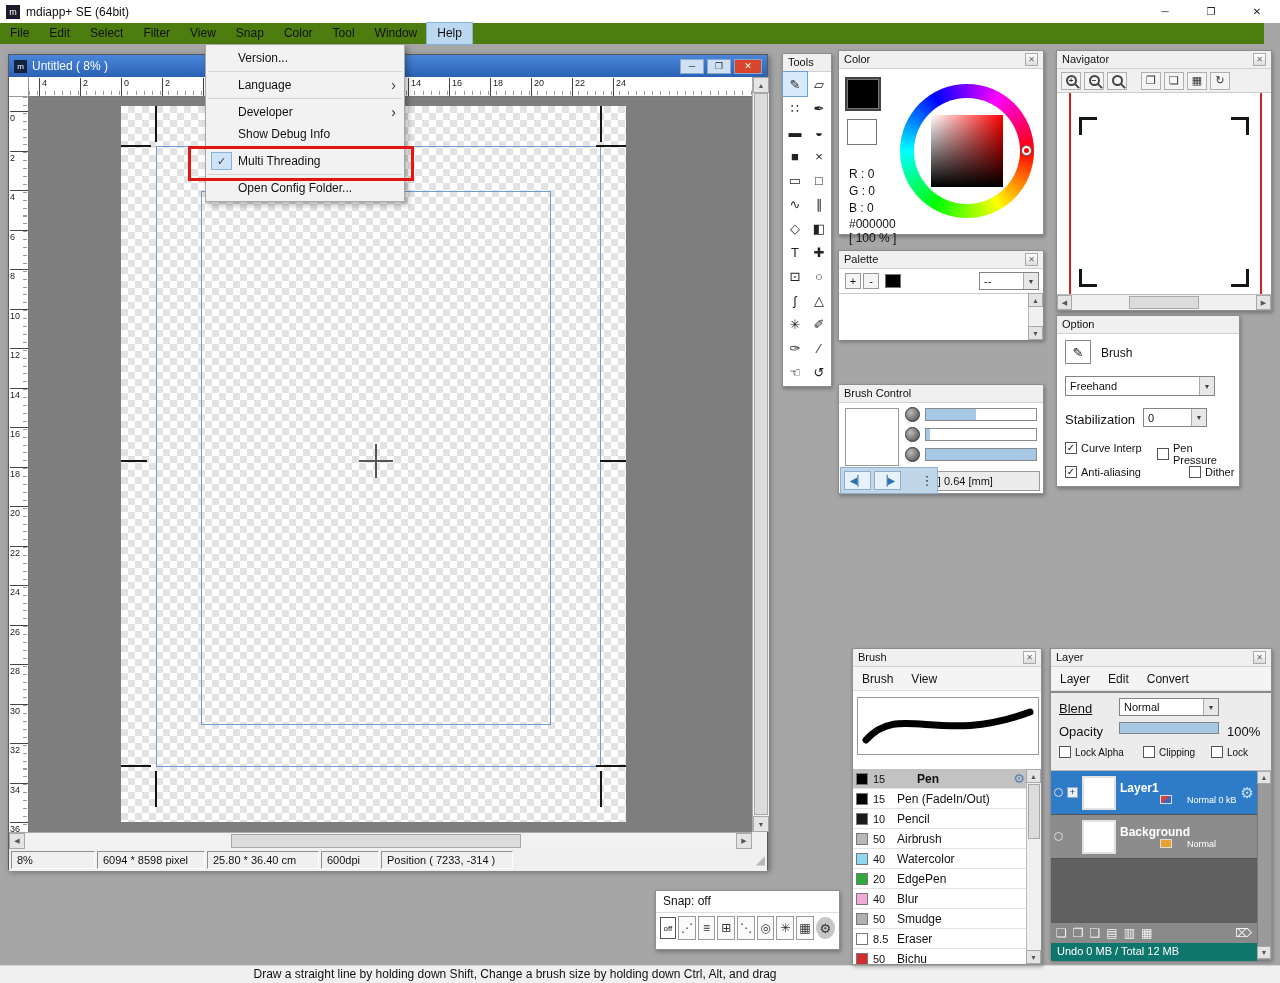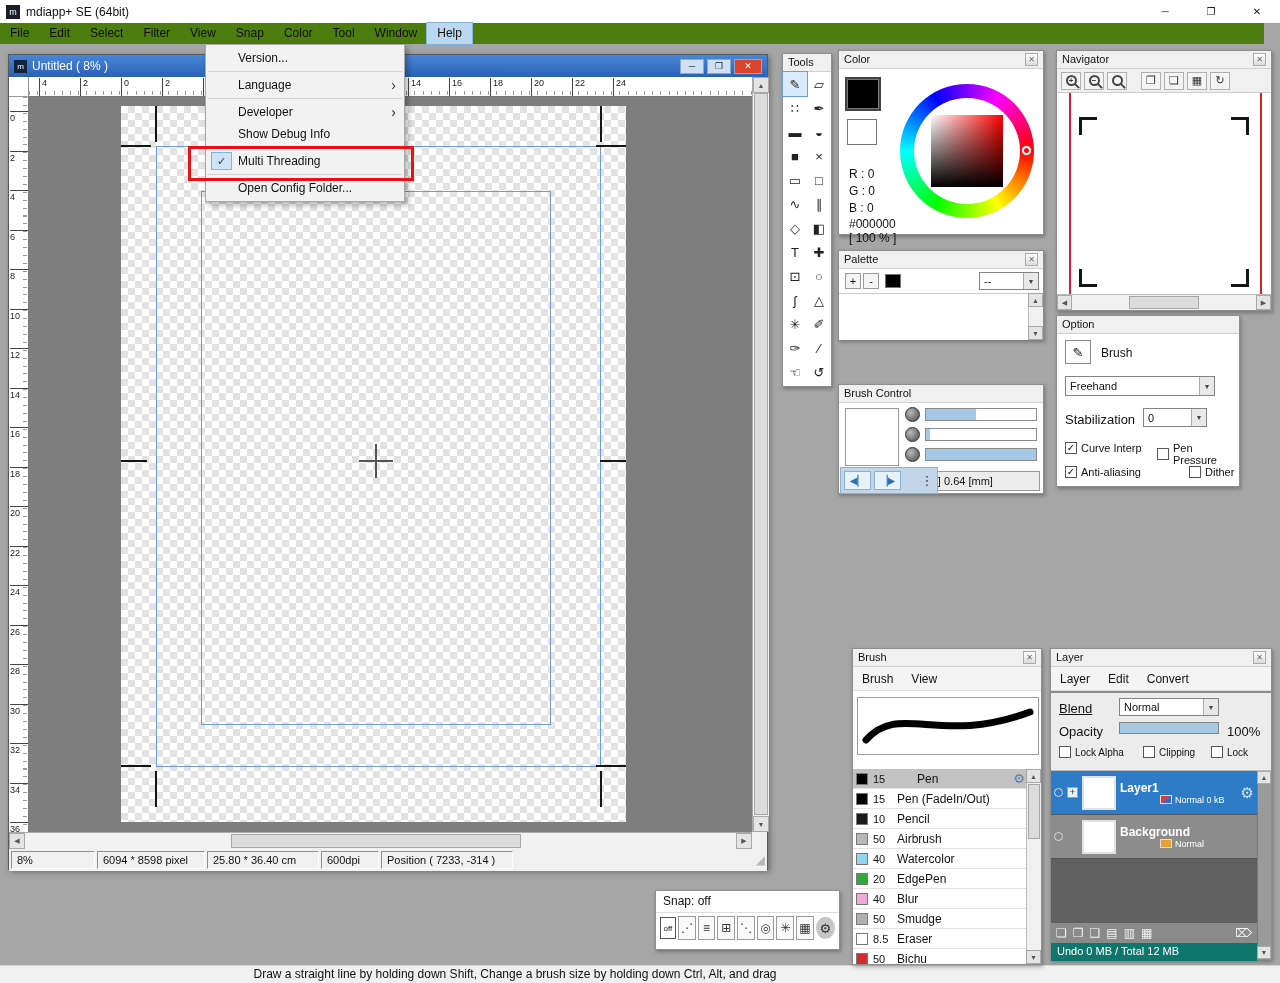--- a/index.html
+++ b/index.html
@@ -105,40 +105,40 @@
   .chk{display:inline-flex;align-items:center;gap:4px;font-size:11px;position:absolute;}
   .chk .box{width:12px;height:12px;border:1px solid #555;background:#fff;display:inline-flex;align-items:center;justify-content:center;font-size:10px;line-height:10px;color:#111;}
 
   
   .pmenu{height:24px;background:#f4f4f4;display:flex;align-items:center;font-size:12px;border-bottom:1px solid #ddd;}
   .pmenu span{padding:0 9px;}
   .brush-preview{position:absolute;left:4px;top:48px;width:182px;height:58px;background:#fff;border:1px solid #9a9a9a;}
   .brush-list{position:absolute;left:0;top:120px;width:175px;bottom:0;background:#fff;overflow:hidden;}
   .brush-row{display:flex;align-items:center;height:20px;border-bottom:1px solid #e2e2e2;padding:0 3px;font-size:12px;}
   .brush-row.selected{background:#c2c2c2;}
-  .brush-row.selected .brush-name{font-weight:normal;padding-left:20px;}
+  .brush-row.selected .brush-name{font-weight:bold;padding-left:20px;}
   .brush-swatch{width:12px;height:12px;border:1px solid #777;margin-right:5px;flex:none;}
   .brush-size{width:24px;font-size:11px;}
   .brush-name{flex:1;white-space:nowrap;overflow:hidden;}
   .brush-gear{color:#5580b0;font-size:13px;}
   .brush-scroll{position:absolute;right:0;top:120px;width:15px;bottom:0;background:#f0f0f0;border-left:1px solid #bbb;}
 
   
   .layer-controls{position:absolute;left:0;top:44px;width:100%;height:78px;background:#ececec;border-bottom:1px solid #bbb;}
   .lslider{position:absolute;height:12px;background:#fff;border:1px solid #848484;}
   .layer-list{position:absolute;left:0;top:122px;width:206px;height:152px;background:#606060;overflow:hidden;}
   .layer-row{display:flex;align-items:center;height:44px;padding:0 3px;gap:4px;background:#8c8c8c;border-bottom:1px solid #555;}
   .layer-row.selected{background:#2e7cc8;}
   .ly-vis{width:9px;height:9px;border:1px solid #d8d8d8;border-radius:50%;flex:none;}
   .ly-plus{width:11px;height:11px;background:#e8f0f8;border:1px solid #89a6c4;font-size:9px;line-height:9px;text-align:center;color:#234;flex:none;}
   .ly-plus.empty{visibility:hidden;}
   .ly-thumb{width:34px;height:34px;background:#fff;border:2px solid #e2e2e2;flex:none;}
   .ly-text{flex:1;color:#fff;overflow:hidden;}
   .ly-name{font-size:12px;font-weight:bold;line-height:14px;}
-  .ly-info{display:flex;gap:3px;font-size:9px;padding-left:40px;}
+  .ly-info{display:flex;gap:15px;font-size:9px;padding-left:40px;}
   .ly-chip{width:12px;height:9px;border:1px solid #ddd;display:inline-block;}
   .ly-gear{color:#cfe2f6;font-size:15px;}
   .layer-icons{position:absolute;left:0;top:274px;width:206px;height:20px;background:#8a8a8a;display:flex;align-items:center;gap:6px;padding:0 5px;}
   .li-ic{color:#f4f4f4;font-size:12px;}
   .layer-footer{position:absolute;left:0;top:294px;width:206px;height:18px;background:#0f766e;color:#fff;font-size:11px;line-height:16px;padding:0 6px;}
   .layer-scroll{position:absolute;right:0;top:122px;width:14px;bottom:0;background:#9a9a9a;border-left:1px solid #777;}
 
   
   .snap-panel{position:absolute;left:655px;top:890px;width:185px;height:60px;background:#fff;border:1px solid #8e8e8e;box-shadow:1px 2px 4px rgba(0,0,0,.3);z-index:3;}
   .snap-header{height:22px;font-size:12px;line-height:21px;padding:0 7px;border-bottom:1px solid #ddd;}

